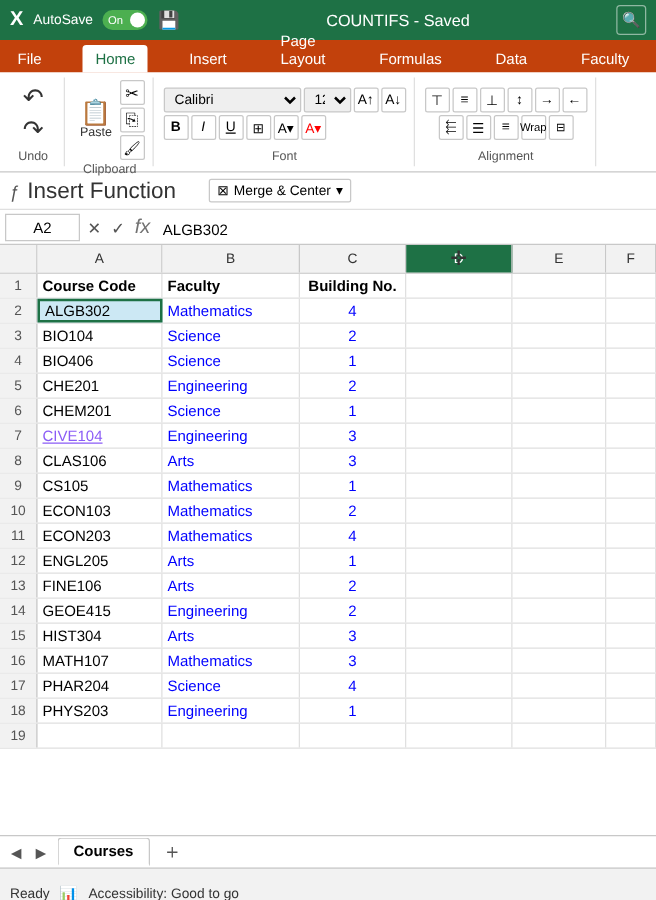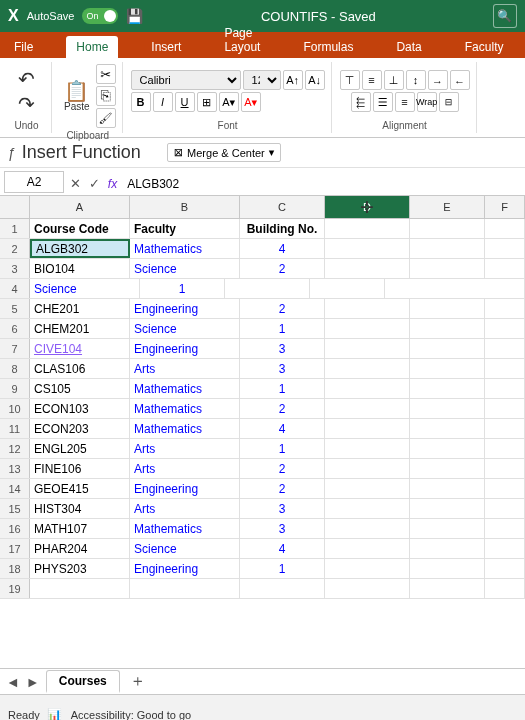--- a/index.html
+++ b/index.html
@@ -136,21 +136,21 @@
     .name-box {
       border: 1px solid #c8c8c8;
       width: 60px;
       height: 22px;
       padding: 2px 4px;
       font-size: 12px;
       text-align: center;
     }
     .formula-icons { display: flex; gap: 4px; align-items: center; color: #555; font-size: 13px; }
     .formula-icon { cursor: pointer; padding: 2px; }
-    .fx-label { font-size: 12px; color: #6d28d9; font-style: italic; }
+    .fx-label { font-size: 16px; color: #737373; font-style: italic; }
     .formula-input {
       flex: 1;
       border: none;
       outline: none;
       font-size: 12px;
       padding: 2px 4px;
     }
 
     
     .insert-func-bar {
@@ -441,20 +441,21 @@
         <div class="row-num">3</div>
         <div class="cell col-a" style="color: rgb(0, 0, 0);">BIO104</div>
         <div class="cell col-b" style="color: rgb(0, 0, 255);">Science</div>
         <div class="cell col-c" style="color: rgb(0, 0, 255);">2</div>
         <div class="cell col-d"></div>
         <div class="cell col-e"></div>
         <div class="cell col-f"></div>
       </div>
       <div class="table-row">
         <div class="row-num">4</div>
+        <div class="cell col-a" style="color: rgb(0, 0, 0);">BIO406</div>
         <div class="cell col-b" style="color: rgb(0, 0, 255);">Science</div>
         <div class="cell col-c" style="color: rgb(0, 0, 255);">1</div>
         <div class="cell col-d"></div>
         <div class="cell col-e"></div>
         <div class="cell col-f"></div>
       </div>
       <div class="table-row">
         <div class="row-num">5</div>
         <div class="cell col-a" style="color: rgb(0, 0, 0);">CHE201</div>
         <div class="cell col-b" style="color: rgb(0, 0, 255);">Engineering</div>

